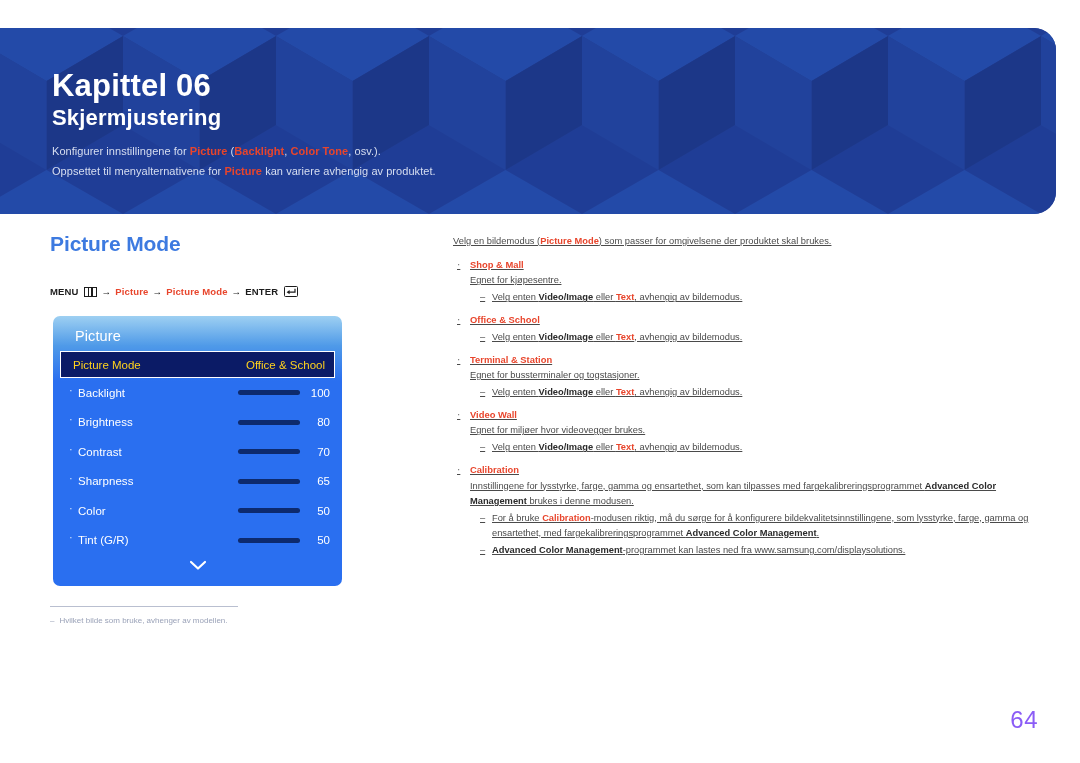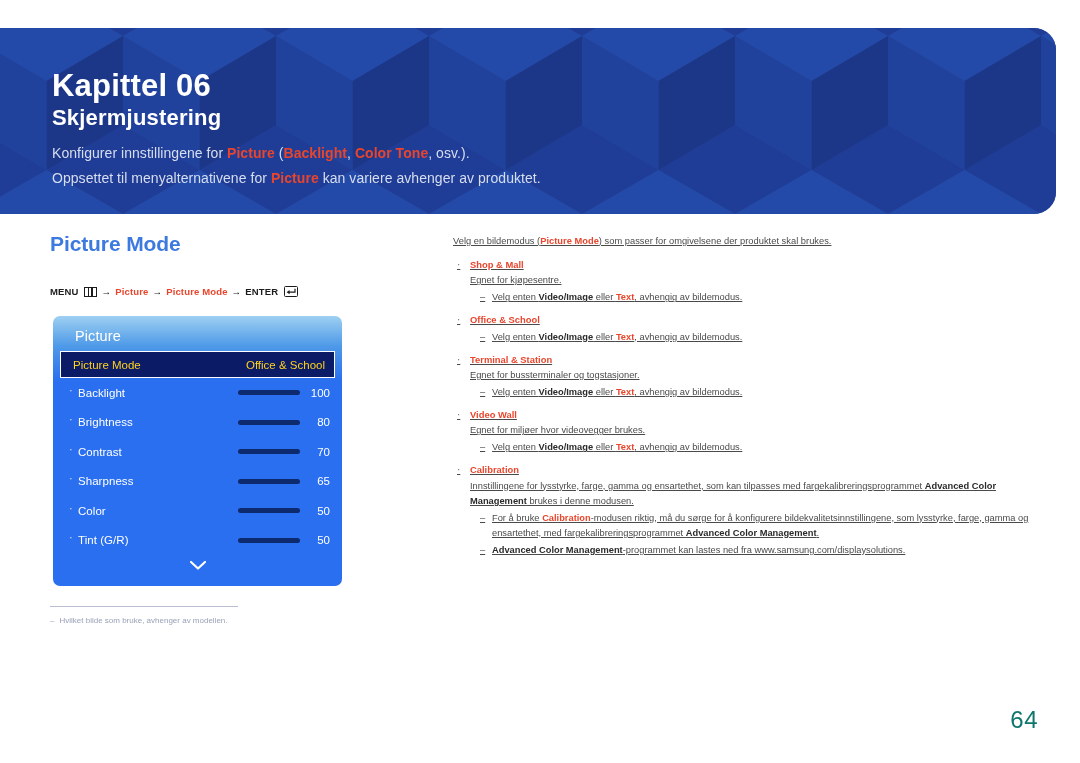--- a/index.html
+++ b/index.html
@@ -45,21 +45,21 @@
   .chapter-line2 {
     color: #ffffff;
     font-size: 22px;
     font-weight: bold;
     letter-spacing: 0.2px;
     line-height: 1.18;
     margin-bottom: 10px;
   }
   .banner-sub {
     color: #d7def0;
-    font-size: 14px;
+    font-size: 11px;
     line-height: 1.85;
     letter-spacing: 0.05px;
   }
   .banner-sub .rd { color: #e8452c; font-weight: bold; }
 
   
   .sect-title {
     position: absolute;
     left: 50px;
     top: 232px;
@@ -261,21 +261,21 @@
   .l2-body { flex: 1; }
 
   .calib-para { color: #4a4a4a; margin-bottom: 1px; }
 
   
   .pageno {
     position: absolute;
     right: 42px;
     top: 706px;
     font-size: 24px;
-    color: #0f766e;
+    color: #8b5cf6;
     letter-spacing: 0.5px;
   }
 </style>
 </head>
 <body>
 
 <div class="banner">
   <svg class="banner-pattern" width="1056" height="186" viewBox="0 0 1056 186" preserveAspectRatio="none">
     <defs>
       <pattern id="cubes" width="153" height="178" patternUnits="userSpaceOnUse" patternTransform="translate(-30,-36)">
@@ -290,21 +290,21 @@
     <rect width="1056" height="186" fill="url(#cubes)"></rect>
   </svg>
 
   <div class="banner-inner">
     <div class="chapter-line1">Kapittel 06</div>
     <div class="chapter-line2">Skjermjustering</div>
     <div class="banner-sub">
       <span>Konfigurer innstillingene for </span><span class="rd">Picture</span><span> (</span><span class="rd">Backlight</span><span>, </span><span class="rd">Color Tone</span><span>, osv.).</span>
     </div>
     <div class="banner-sub">
-      <span>Oppsettet til menyalternativene for </span><span class="rd">Picture</span><span> kan variere avhenger av produktet.</span>
+      <span>Oppsettet til menyalternativene for </span><span class="rd">Picture</span><span> kan variere avhengig av produktet.</span>
     </div>
   </div>
 </div>
 
 <div class="sect-title">Picture Mode</div>
 
 <div class="menu-path">
   <span>MENU</span>
   <span class="ico-menu"></span>
   <span>→</span>

